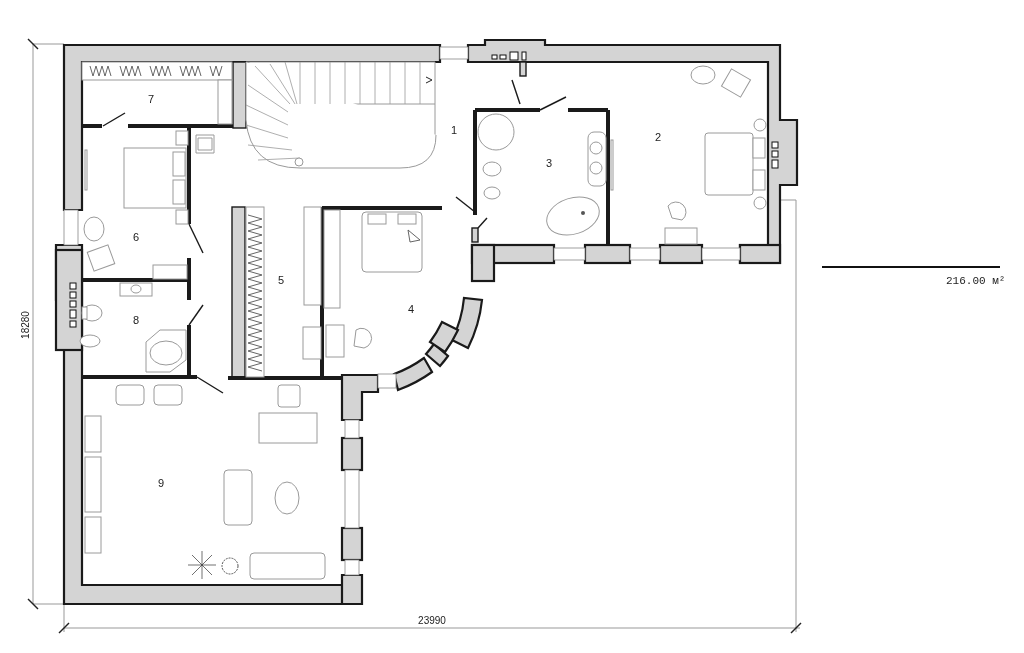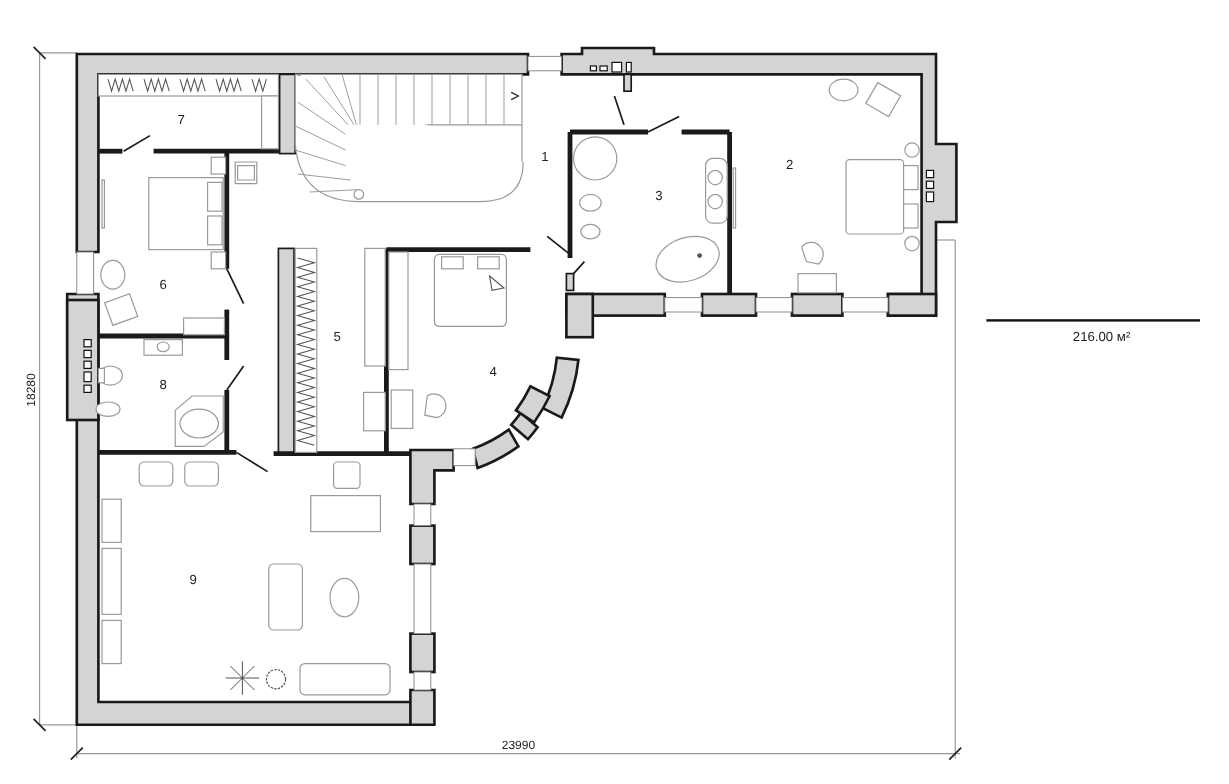--- a/index.html
+++ b/index.html
@@ -10,21 +10,21 @@
   .pwf { fill:#d4d4d4; stroke:#1a1a1a; stroke-width:1.4; }
   .door { stroke:#1a1a1a; stroke-width:1.4; fill:none; }
   .furn { fill:#fff; stroke:#9a9a9a; stroke-width:1; }
   .furnd { fill:none; stroke:#555; stroke-width:0.9; }
   .win { fill:#fff; stroke:#888; stroke-width:0.8; }
   .dim { stroke:#999; stroke-width:1; fill:none; }
   .tick { stroke:#222; stroke-width:1.4; }
   .lbl { font-family:"Liberation Sans", sans-serif; font-size:11px; fill:#222; }
   .dimtxt { font-family:"Liberation Sans", sans-serif; font-size:10px; fill:#222; }
   .area-line { position:absolute; left:822px; top:266px; width:178px; height:2px; background:#111; }
-  .area-text { position:absolute; left:894px; top:275px; font-size:11px; color:#222; font-family:Liberation Sans, sans-serif; }
+  .area-text { position:absolute; left:946px; top:275px; font-size:11px; color:#222; font-family:Liberation Mono, monospace; }
 </style>
 </head>
 <body>
 
 <svg id="plan" viewBox="0 0 1024 653" xmlns="http://www.w3.org/2000/svg">
 
   <g>
     <line class="dim" x1="33" y1="44" x2="33" y2="604"></line>
     <line class="dim" x1="33" y1="44" x2="64" y2="44"></line>
     <line class="dim" x1="33" y1="604" x2="64" y2="604"></line>

